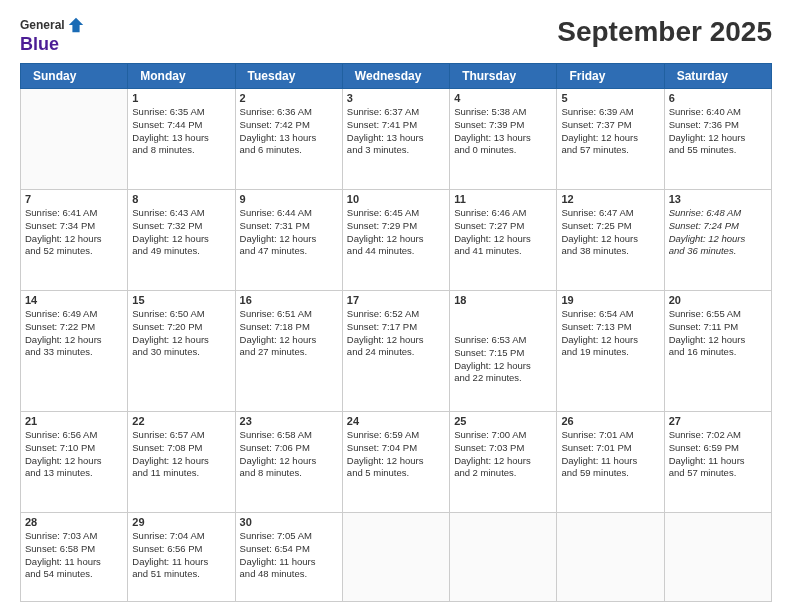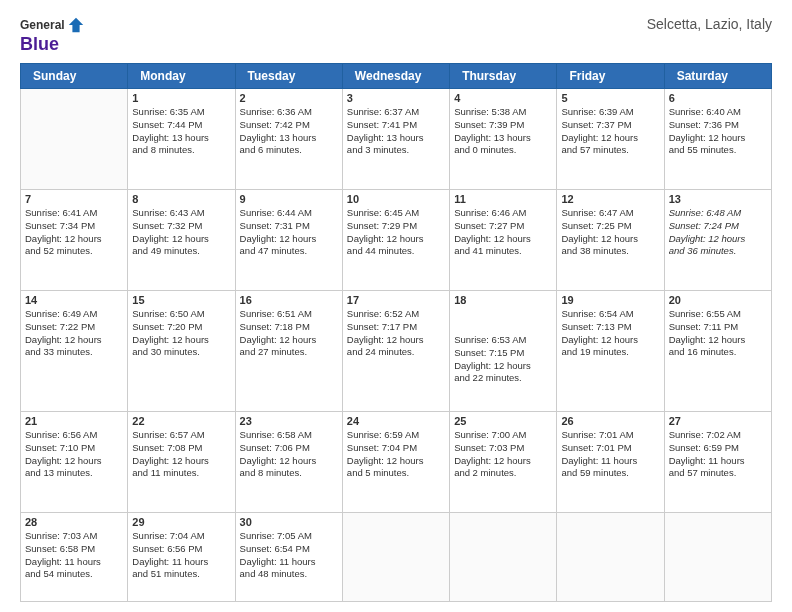--- a/index.html
+++ b/index.html
@@ -109,21 +109,21 @@
     <div class="logo">
       <div class="logo-text">
         <span class="logo-general">General</span>
         <svg class="logo-icon" viewBox="0 0 20 20">
           <polygon points="10,2 18,10 14,10 14,18 6,18 6,10 2,10" fill="#1a6bb5"></polygon>
         </svg>
       </div>
       <span class="logo-blue">Blue</span>
     </div>
     <div class="title-block">
-      <div class="location">Selcetta, Lazio, Italy</div>
+      <div class="month-title">September 2025</div>
     </div>
   </div>
 
   <table class="calendar">
     <thead>
       <tr>
       <th>Sunday</th>
           <th>Monday</th>
           <th>Tuesday</th>
           <th>Wednesday</th>

